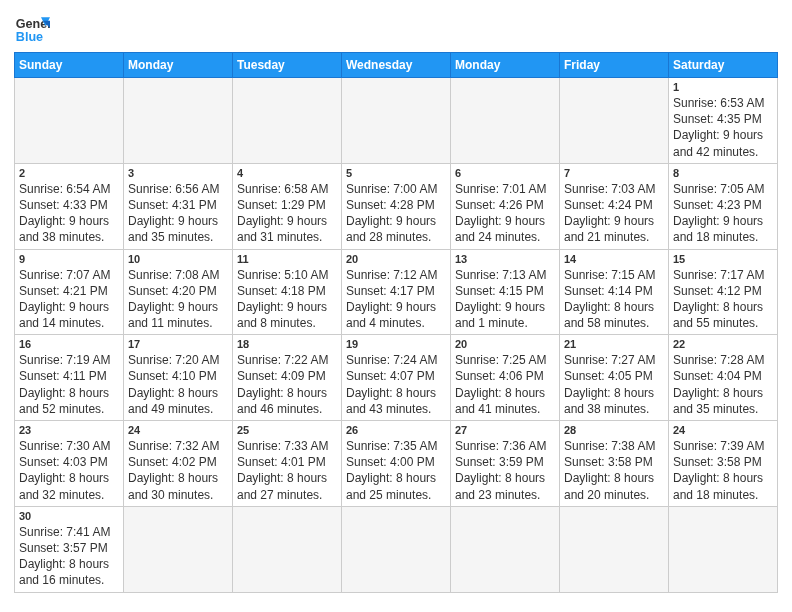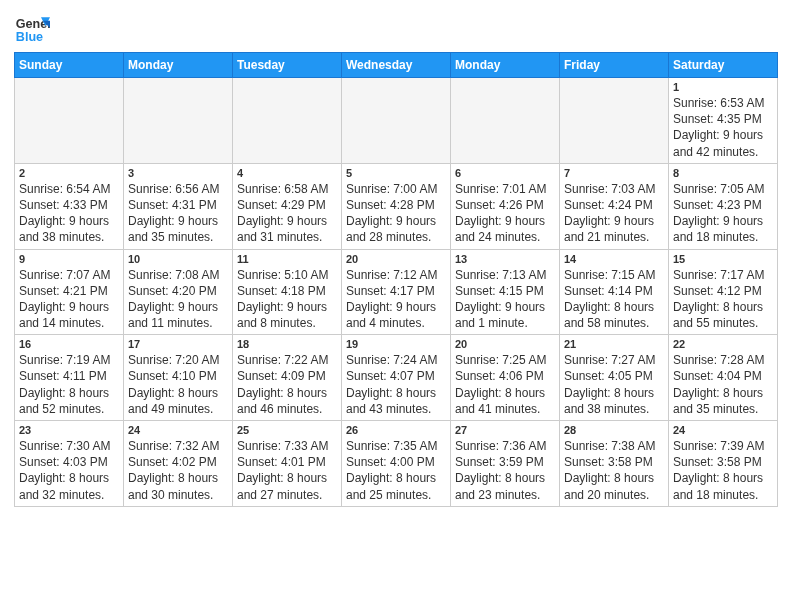--- a/index.html
+++ b/index.html
@@ -137,21 +137,21 @@
           </td>
           <td>
             <div class="day-number">3</div>
             <div class="day-info">Sunrise: 6:56 AM
 Sunset: 4:31 PM
 Daylight: 9 hours and 35 minutes.</div>
           </td>
           <td>
             <div class="day-number">4</div>
             <div class="day-info">Sunrise: 6:58 AM
-Sunset: 4:29 PM
+Sunset: 1:29 PM
 Daylight: 9 hours and 31 minutes.</div>
           </td>
           <td>
             <div class="day-number">5</div>
             <div class="day-info">Sunrise: 7:00 AM
 Sunset: 4:28 PM
 Daylight: 9 hours and 28 minutes.</div>
           </td>
           <td>
             <div class="day-number">6</div>
@@ -296,16 +296,30 @@
             <div class="day-info">Sunrise: 7:38 AM
 Sunset: 3:58 PM
 Daylight: 8 hours and 20 minutes.</div>
           </td>
           <td>
             <div class="day-number">24</div>
             <div class="day-info">Sunrise: 7:39 AM
 Sunset: 3:58 PM
 Daylight: 8 hours and 18 minutes.</div>
           </td>
+        </tr>
+        <tr>
+          <td class="last-row">
+            <div class="day-number">30</div>
+            <div class="day-info">Sunrise: 7:41 AM
+Sunset: 3:57 PM
+Daylight: 8 hours and 16 minutes.</div>
+          </td>
+          <td class="empty last-row"></td>
+          <td class="empty last-row"></td>
+          <td class="empty last-row"></td>
+          <td class="empty last-row"></td>
+          <td class="empty last-row"></td>
+          <td class="empty last-row"></td>
         </tr>
       </tbody>
   </table>
 </div>
 
 </body></html>

